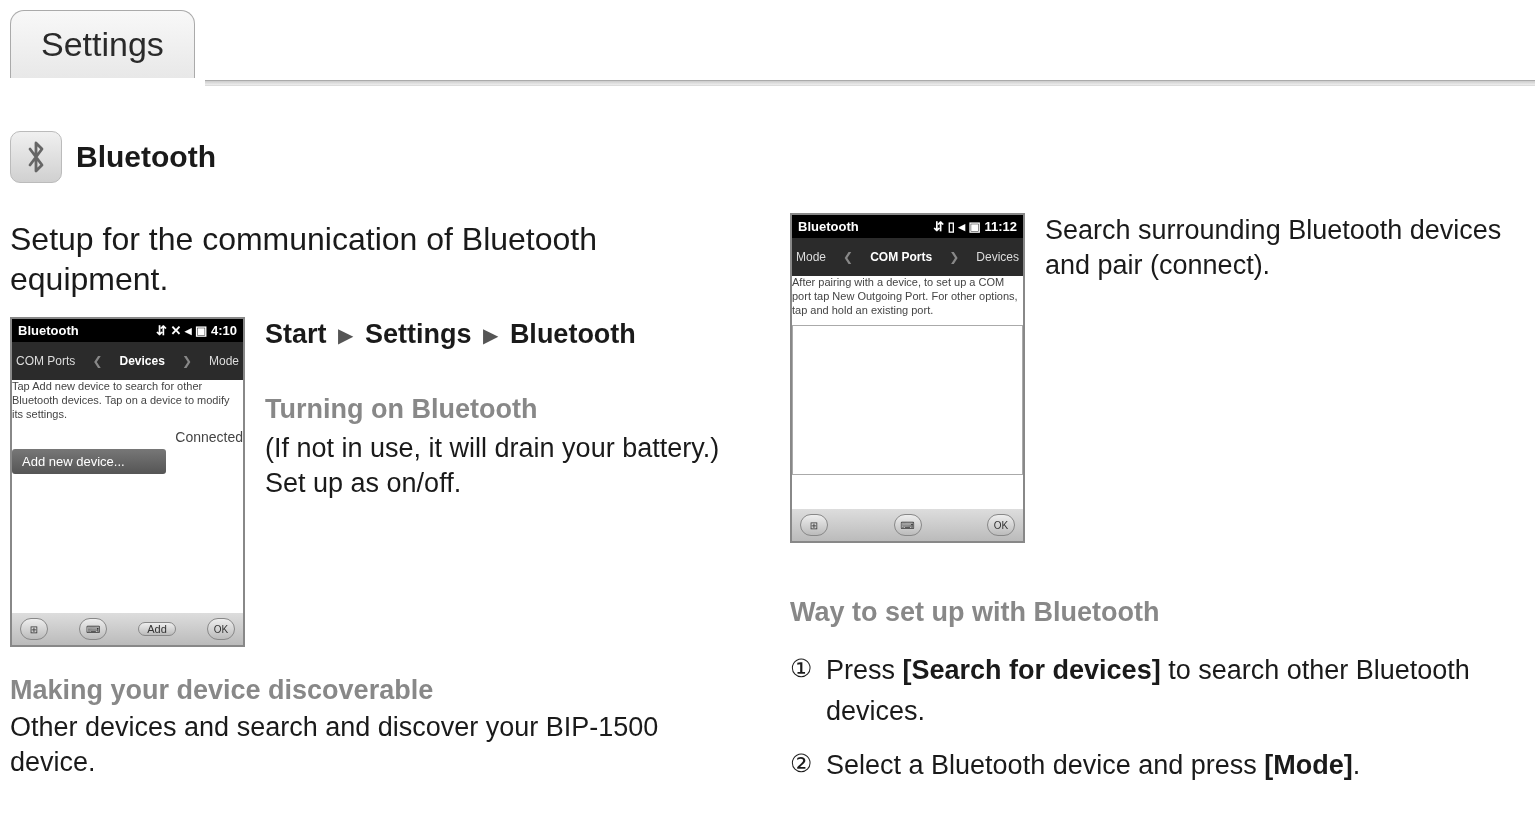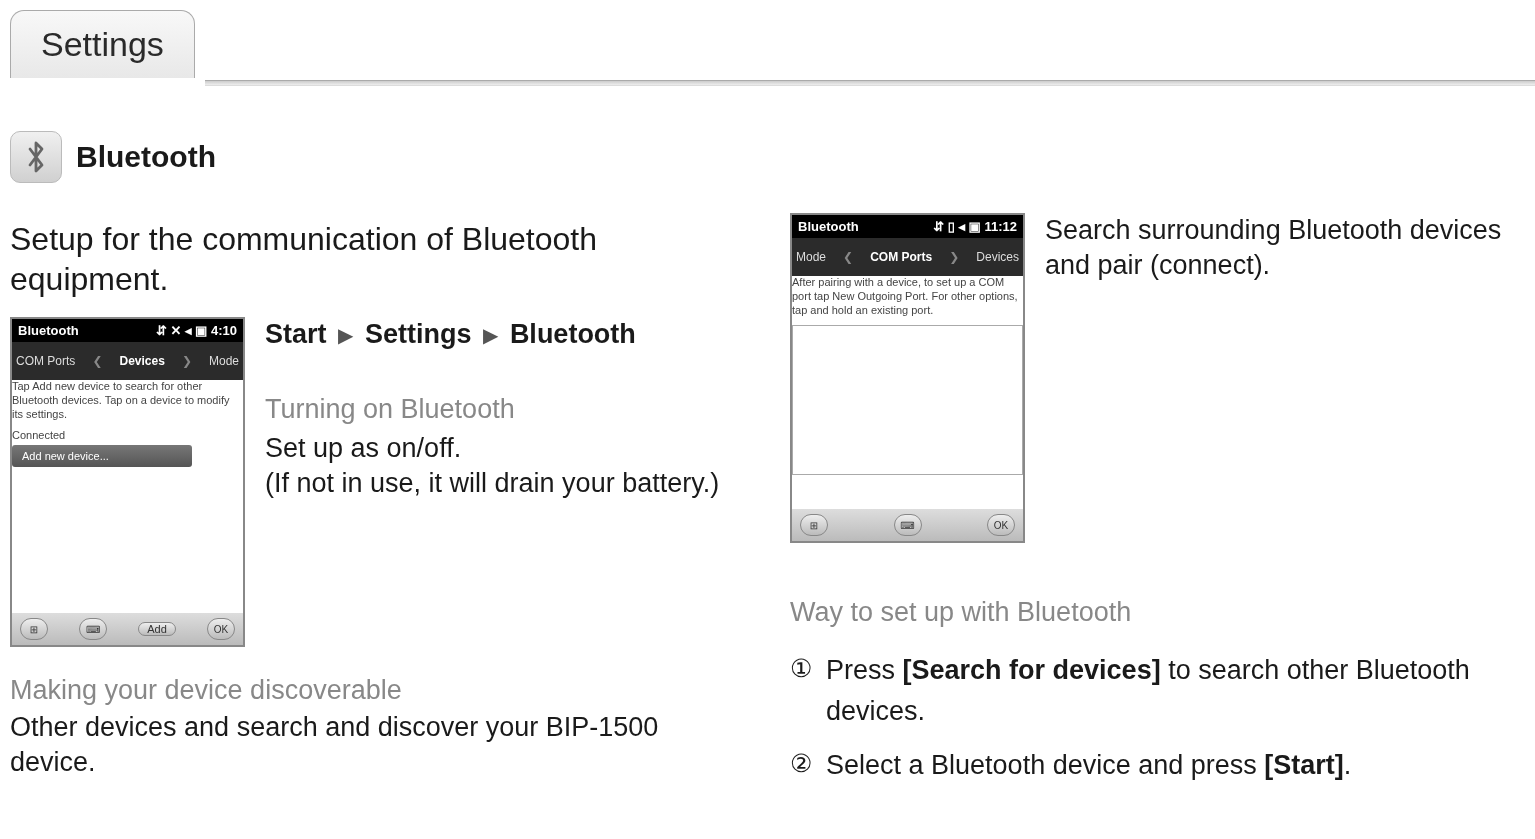--- a/index.html
+++ b/index.html
@@ -68,27 +68,27 @@
     .phone-tabs {
       background: #2b2b2b; color: #ddd;
       display: flex; align-items: center;
       font-size: 12px; padding: 12px 4px;
       justify-content: space-between;
     }
     .phone-tabs .chev { color:#888; }
     .phone-tabs .active { color: #fff; font-weight: 700; }
     .phone-body { flex:1; background:#fff; padding: 0; font-size: 11px; color:#444; }
     .phone-body .hint { margin-bottom: 8px; line-height: 1.25; }
-    .ph-label { font-size: 11px; margin: 2px 0 4px 0; }
+    .ph-label { font-size: 14px; margin: 2px 0 4px 0; text-align: right; }
     .ph-btn {
       background: linear-gradient(#777,#555);
-      color: #fff; font-size: 11px;
+      color: #fff; font-size: 13px;
       padding: 5px 10px; border-radius: 3px;
       display: inline-block;
-      width: 180px;
+      width: 154px;
     }
     .ph-listbox {
       border: 1px solid #aaa; height: 150px; margin-top: 4px;
     }
     .phone-bottom {
       background: linear-gradient(#ddd,#bbb);
       display: flex; justify-content: space-between;
       padding: 5px 8px; align-items: center;
     }
     .circ {
@@ -101,21 +101,21 @@
     .pill {
       padding: 0 8px; border-radius: 11px;
       background: linear-gradient(#eee,#bbb);
       border: 1px solid #888;
       font-size: 11px; color:#333;
     }
     .body-text { font-size: 27px; line-height: 1.3; }
     .crumb { font-weight: 600; }
     .tri { font-size: 20px; vertical-align: 1px; color: #555; padding: 0 4px; }
     .sub-h {
-      color: #888; font-size: 27px; font-weight: 400;
+      color: #888; font-size: 27px; font-weight: 700;
       margin: 28px 0 4px 0;
     }
     .para { font-size: 27px; line-height: 1.3; }
     .spacer-v { height: 26px; }
     .numlist { font-size: 27px; line-height: 1.5; }
     .numlist .item { display:flex; gap:8px; margin-bottom: 14px; }
     .circled { font-size: 25px; width: 28px; flex-shrink:0; }
     .b { font-weight: 700; margin-top: 42px; }
   </style>
 </head>
@@ -171,22 +171,22 @@
 
       <div class="body-text" style="flex:1">
         <div>
           <span class="crumb">Start</span>
           <span class="tri">▶</span>
           <span class="crumb">Settings</span>
           <span class="tri">▶</span>
           <span class="crumb">Bluetooth</span>
         </div>
         <div class="sub-h" style="margin-top:40px">Turning on Bluetooth</div>
+        <div class="para">(If not in use, it will drain your battery.)</div>
         <div class="para">Set up as on/off.</div>
-        <div class="para">(If not in use, it will drain your battery.)</div>
       </div>
     </div>
 
     <div class="sub-h">Making your device discoverable</div>
     <div class="para">Other devices and search and discover your BIP-1500 device.</div>
   </div>
 
   <div class="col">
     <div class="row">
 
@@ -223,18 +223,18 @@
     <div class="numlist">
       <div class="item">
         <span class="circled">①</span>
         <span>
           <span>Press </span><span class="b">[Search for devices]</span><span> to search other Bluetooth devices.</span>
         </span>
       </div>
       <div class="item">
         <span class="circled">②</span>
         <span>
-          <span>Select a Bluetooth device and press </span><span class="b">[Start]</span><span>.</span>
+          <span>Select a Bluetooth device and press </span><span class="b">[Mode]</span><span>.</span>
         </span>
       </div>
     </div>
   </div>
 </div>
 
 </body></html>

